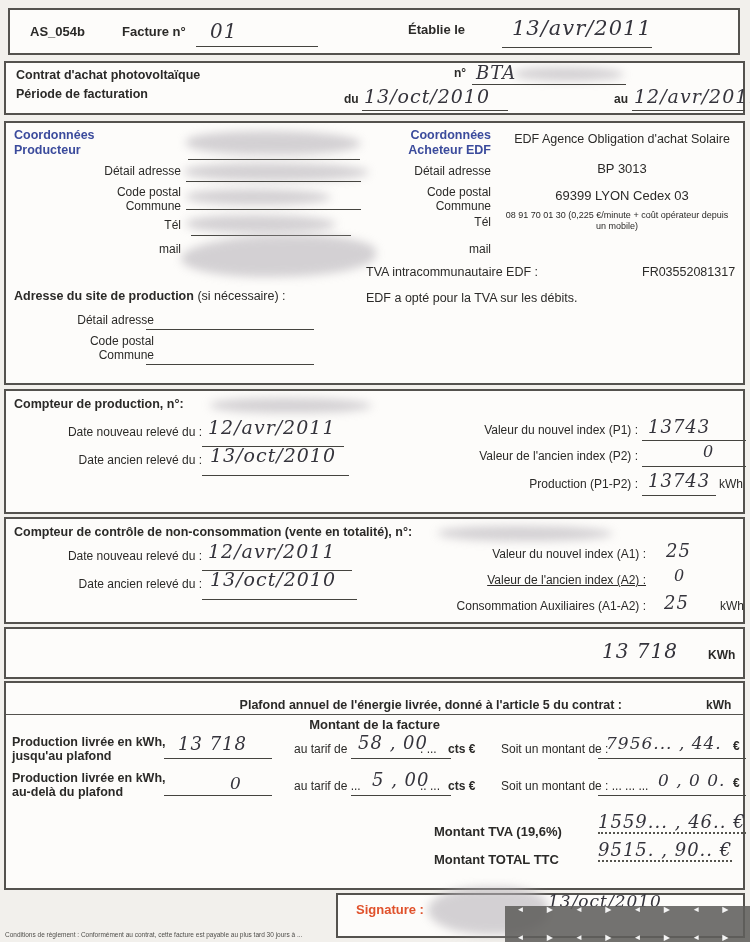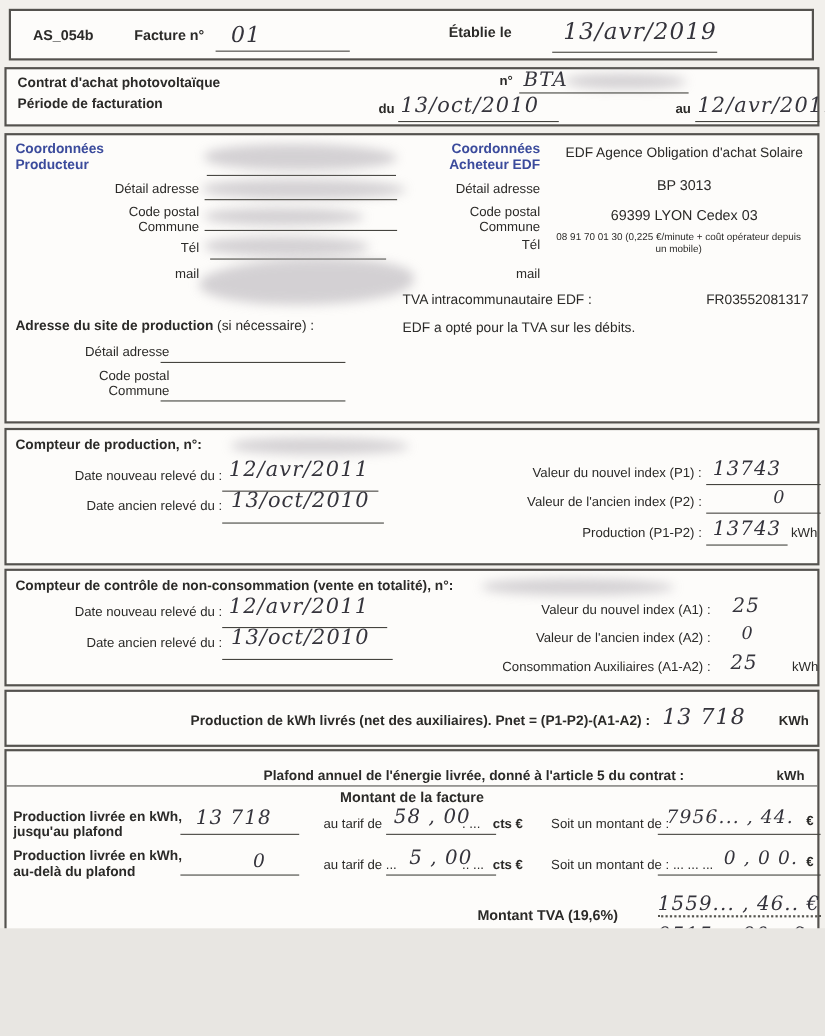--- a/index.html
+++ b/index.html
@@ -1,16 +1,16 @@
 <!DOCTYPE html>
 <html style="--header-blue: #3b4b9c; --signature-red: #e0512b; --link-blue: #2236a8; --pen: #35343c;"><head>
 <meta charset="utf-8">
 <style>
   html,body{margin:0;padding:0;background:#e8e6e2;}
-  .page{position:relative;width:750px;height:844px;background:#f2f0ec;
+  .page{position:relative;width:750px;height:942px;background:#f2f0ec;
         font-family:"Liberation Sans","DejaVu Sans",sans-serif;color:#2b2a28;overflow:hidden;}
   .box{position:absolute;background:#fdfcfa;border:2px solid #54524e;box-sizing:border-box;}
   .abs{position:absolute;}
   .lbl{font-size:12px;line-height:14px;color:#2b2a28;white-space:nowrap;}
   .b{font-weight:bold;}
   .blue{color:var(--header-blue,#3b4b9c);font-weight:bold;font-size:12.5px;line-height:15px;}
   .hw{font-family:"DejaVu Serif","Liberation Serif",serif;font-style:italic;
       color:var(--pen,#35343c);letter-spacing:1px;white-space:nowrap;line-height:1;}
   .ul{position:absolute;height:0;border-bottom:1.5px solid #45443f;}
   .redact{position:absolute;background:#b8b4ba;filter:blur(5px);
@@ -34,21 +34,21 @@
 <body>
 
 <div class="page">
 
   <div class="box" style="left:8px;top:8px;width:732px;height:47px;">
     <span class="abs lbl b" style="left:20px;top:15px;font-size:13px;">AS_054b</span>
     <span class="abs lbl b" style="left:112px;top:15px;font-size:13px;">Facture n°</span>
     <span class="abs hw" style="left:200px;top:11px;font-size:20px;">01</span>
     <div class="ul" style="left:186px;top:36px;width:122px;"></div>
     <span class="abs lbl b" style="left:398px;top:13px;font-size:13px;">Établie le</span>
-    <span class="abs hw" style="left:502px;top:8px;font-size:21px;">13/avr/2019</span>
+    <span class="abs hw" style="left:502px;top:8px;font-size:21px;">13/avr/2011</span>
     <div class="ul" style="left:492px;top:37px;width:150px;"></div>
   </div>
 
   <div class="box" style="left:4px;top:61px;width:741px;height:54px;">
     <span class="abs lbl b" style="left:10px;top:5px;font-size:12.5px;">Contrat d'achat photovoltaïque</span>
     <span class="abs lbl b" style="left:10px;top:24px;font-size:12.5px;">Période de facturation</span>
     <span class="abs lbl b" style="left:448px;top:3px;">n°</span>
     <span class="abs hw" style="left:470px;top:1px;font-size:18px;">BTA</span>
     <div class="redact" style="left:508px;top:4px;width:110px;height:14px;"></div>
     <div class="ul" style="left:466px;top:21px;width:154px;"></div>
@@ -155,30 +155,29 @@
     <span class="abs hw" style="left:202px;top:23px;font-size:19px;">12/avr/2011</span>
     <div class="ul" style="left:196px;top:51px;width:150px;"></div>
 
     <span class="abs lbl right" style="left:6px;top:58px;width:190px;">Date ancien relevé du :</span>
     <span class="abs hw" style="left:204px;top:51px;font-size:19px;">13/oct/2010</span>
     <div class="ul" style="left:196px;top:80px;width:155px;"></div>
 
     <span class="abs lbl right" style="left:390px;top:28px;width:250px;">Valeur du nouvel index (A1) :</span>
     <span class="abs hw" style="left:660px;top:23px;font-size:18px;">25</span>
 
-    <span class="abs lbl right" style="left:390px;top:54px;width:250px;">Valeur de l'ancien index (A2) :</span>
+    <span class="abs lbl right" style="left:390px;top:54px;width:250px;text-decoration:underline;">Valeur de l'ancien index (A2) :</span>
     <span class="abs hw" style="left:668px;top:49px;font-size:16px;">0</span>
 
     <span class="abs lbl right" style="left:390px;top:80px;width:250px;">Consommation Auxiliaires (A1-A2) :</span>
     <span class="abs hw" style="left:658px;top:75px;font-size:18px;">25</span>
     <span class="abs lbl" style="left:714px;top:80px;">kWh</span>
   </div>
 
   <div class="box" style="left:4px;top:627px;width:741px;height:52px;">
-    <span class="abs lbl b right" style="left:0px;top:19px;width:585px;font-size:12.5px;">Production de kWh livrés (net des auxiliaires). Pnet = (P1-P2)-(A1-A2) :</span>
     <span class="abs hw" style="left:596px;top:12px;font-size:20px;">13 718</span>
     <span class="abs lbl b" style="left:702px;top:19px;">KWh</span>
   </div>
 
   <div class="box" style="left:4px;top:681px;width:741px;height:209px;">
     <span class="abs lbl b right" style="left:0px;top:15px;width:616px;font-size:12.5px;">Plafond annuel de l'énergie livrée, donné à l'article 5 du contrat :</span>
     <span class="abs lbl b" style="left:700px;top:15px;">kWh</span>
     <div class="abs" style="left:0px;top:31px;width:737px;border-bottom:1.5px solid #54524e;"></div>
     <span class="abs lbl b center" style="left:0px;top:35px;width:737px;font-size:13px;">Montant de la facture</span>
 

